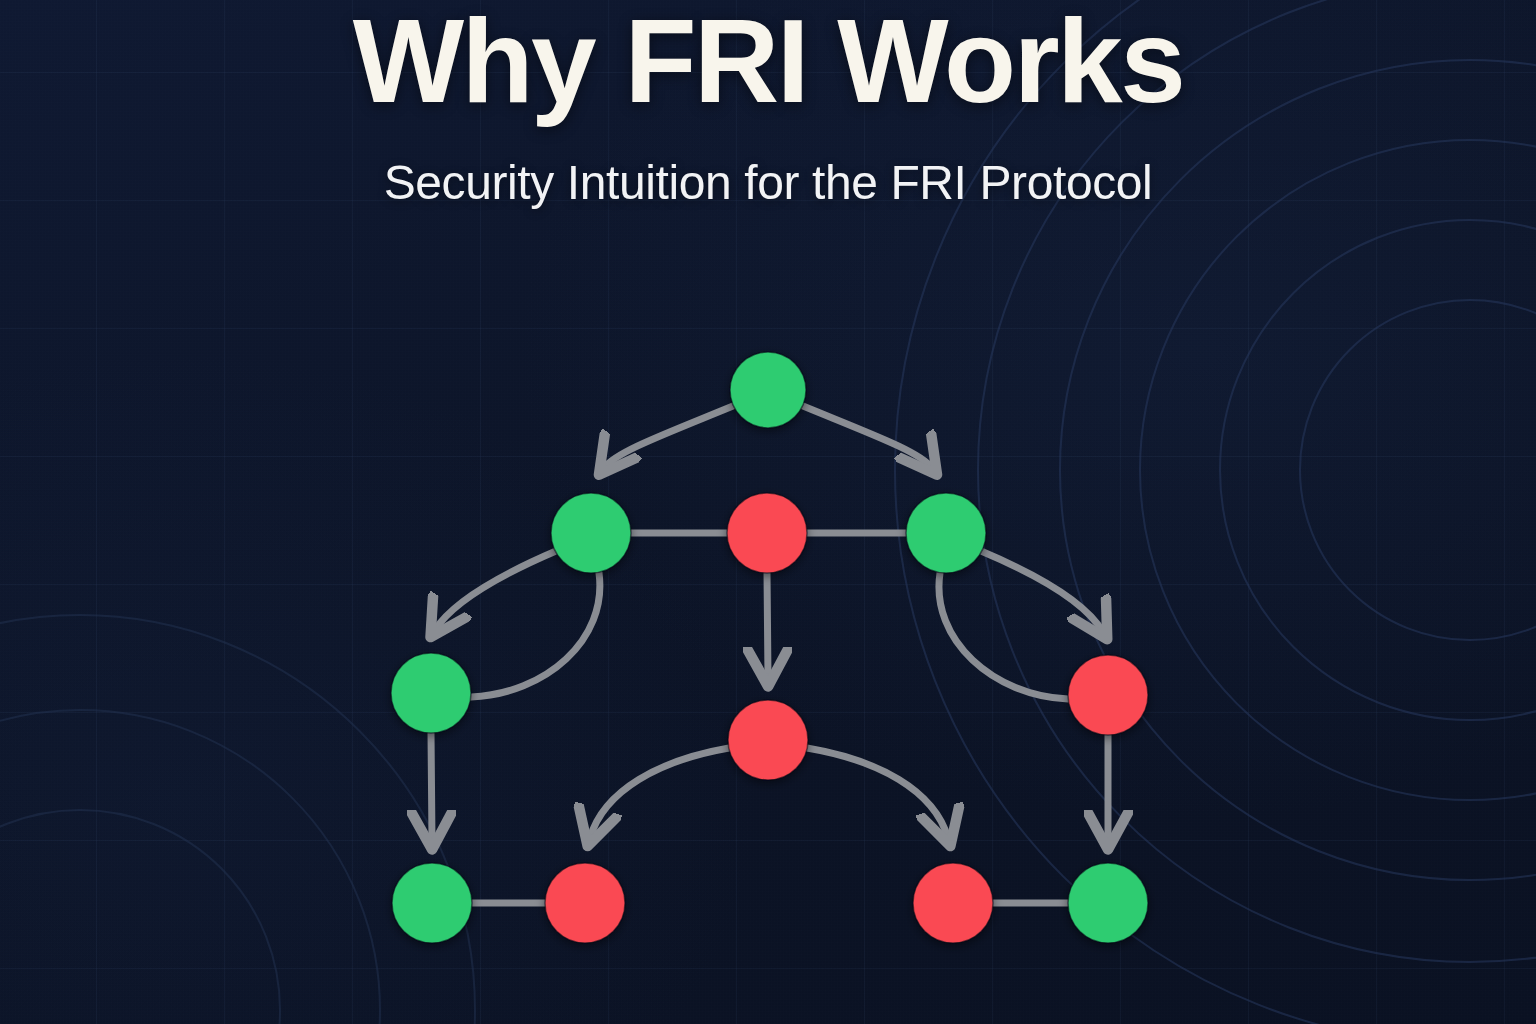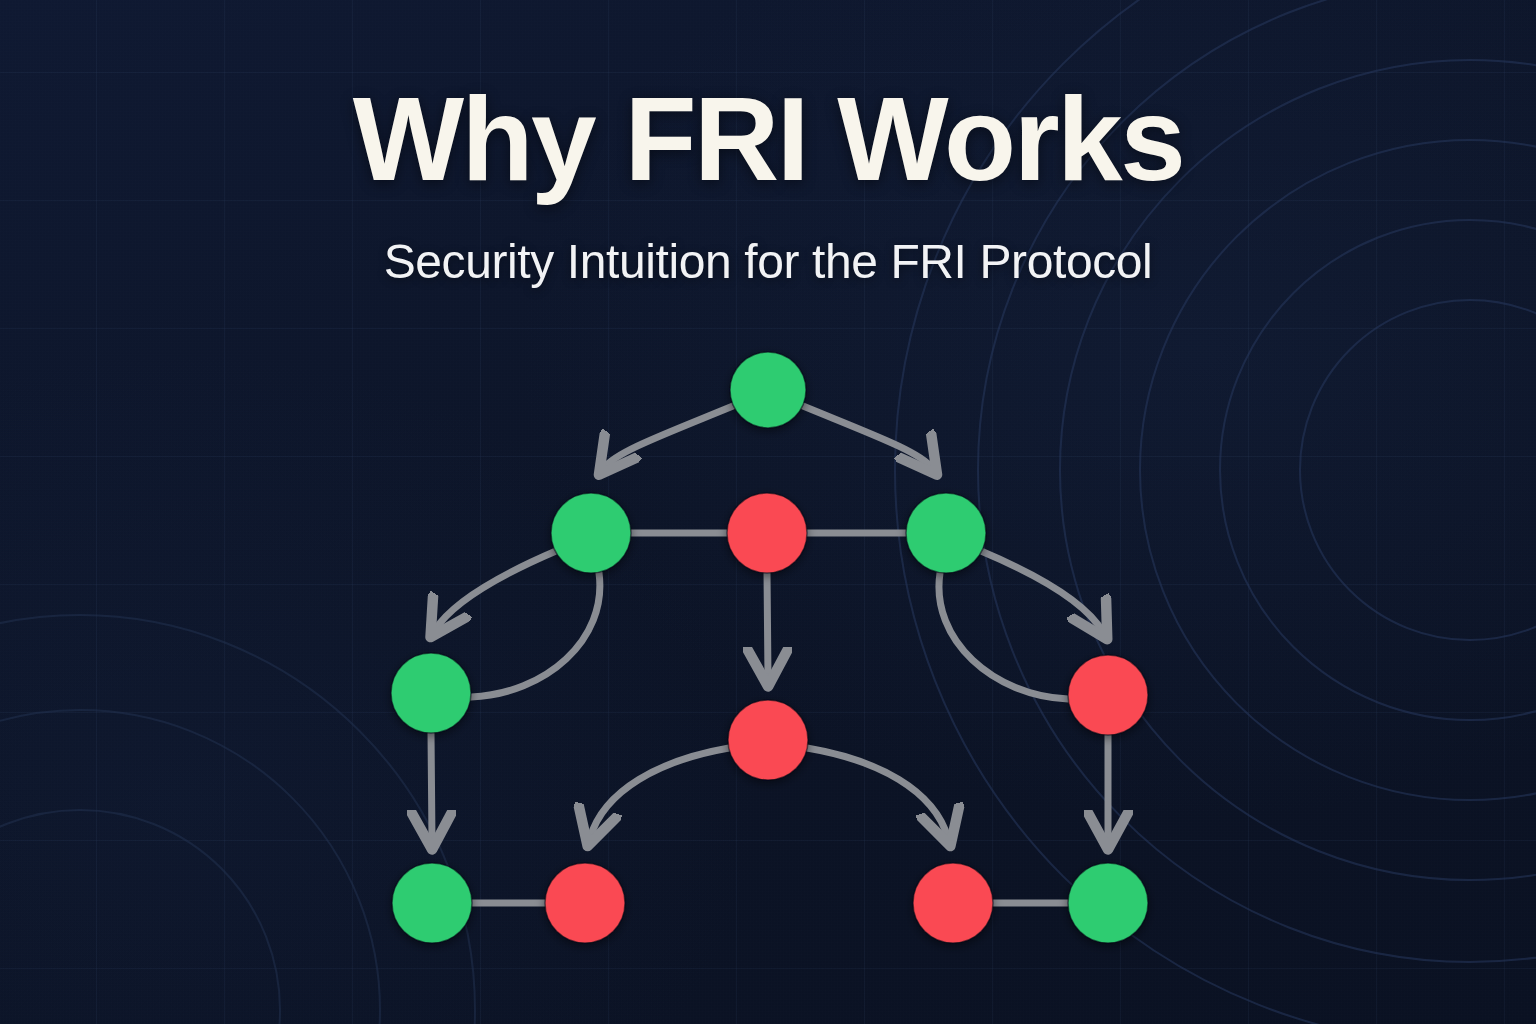--- a/index.html
+++ b/index.html
@@ -59,34 +59,33 @@
   #header {
     position: absolute;
     left: 0;
     top: 0;
     width: 1536px;
     text-align: center;
     z-index: 5;
   }
 
   #page-title {
-    margin: 16px;
-    padding-top: 62px;
+    margin: 0;
     font-family: "Liberation Sans", sans-serif;
     font-weight: 700;
     font-size: 118px;
     line-height: 1.04;
     letter-spacing: -2.5px;
     color: #f8f5ec;
     text-shadow: 0 3px 14px rgba(0,0,0,0.45);
     white-space: nowrap;
   }
 
   #page-subtitle {
-    margin: 8px;
+    margin: 15px;
     padding-top: 18px;
     font-family: "Liberation Sans", sans-serif;
     font-weight: 400;
     font-size: 48px;
     line-height: 1.12;
     letter-spacing: -0.4px;
     color: #f2f3f5;
     text-shadow: 0 2px 10px rgba(0,0,0,0.40);
     white-space: nowrap;
   }

